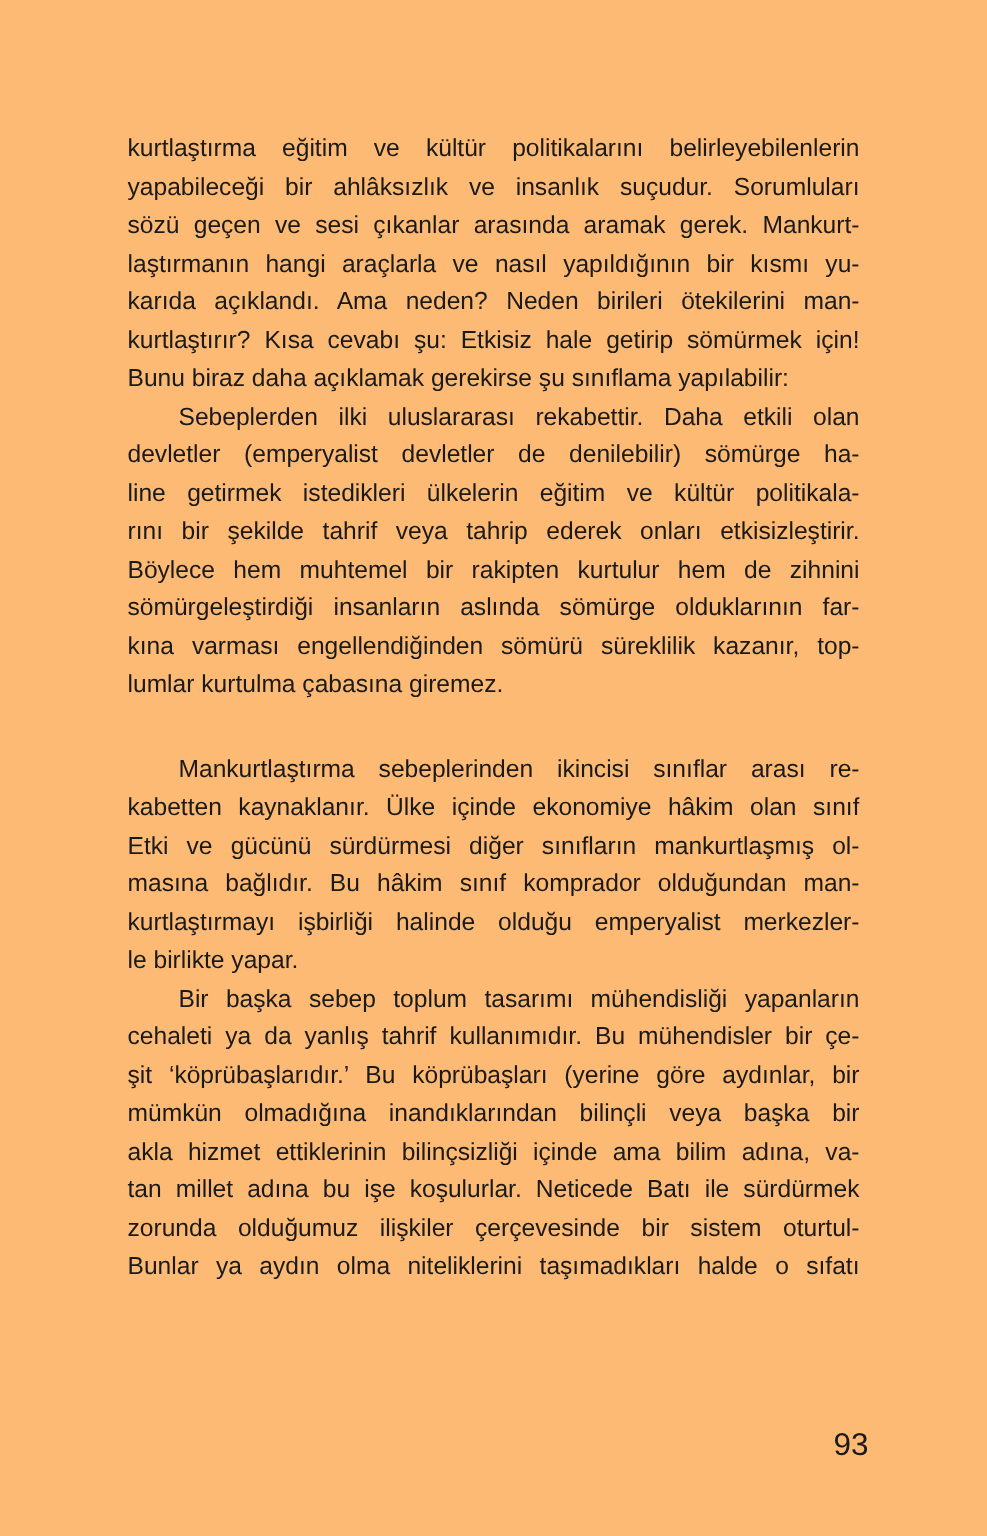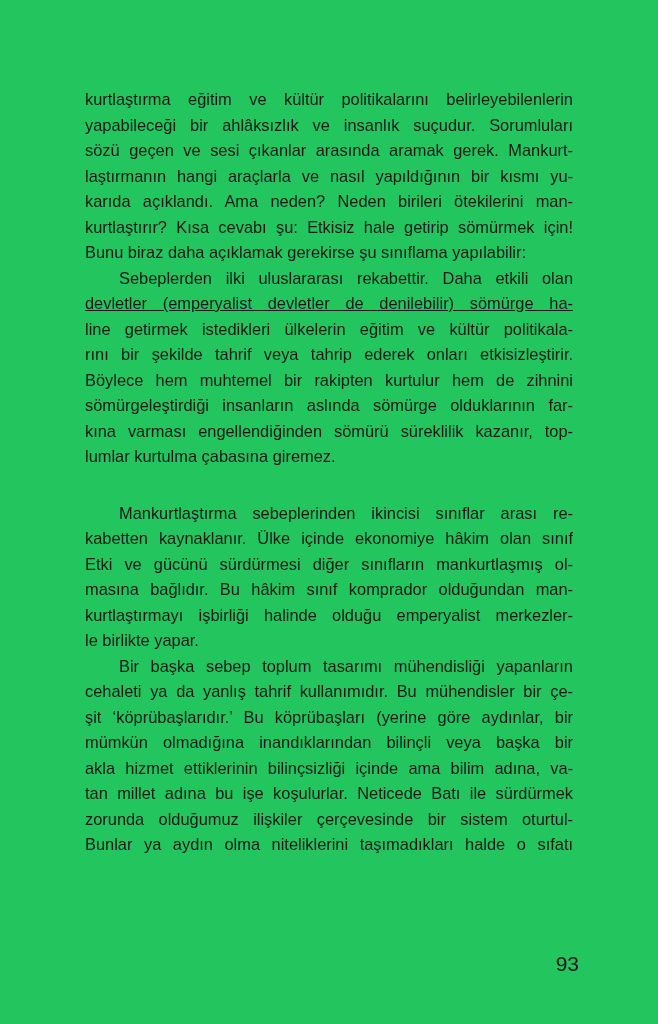--- a/index.html
+++ b/index.html
@@ -1,18 +1,18 @@
 <!DOCTYPE html>
 <html><head>
 <meta charset="utf-8">
 <style>
   html, body { margin: 0; padding: 0; background: #ffffff; }
   body { width: 658px; height: 1024px; position: relative; overflow: hidden; }
   .page {
-    position: absolute; left: 0; top: 0; width: 658px; height: 1024px; background: #22c55e;
+    position: absolute; left: 0; top: 0; width: 658px; height: 1024px; background: #fdba74;
   }
   .text-block {
     position: absolute; left: 85px; top: 87px; width: 488px;
     font-family: "Liberation Sans", sans-serif;
     font-size: 16.4px; color: #1a1a1a;
     line-height: 25.5px;
   }
   .line {
     display: block; height: 25.5px; white-space: nowrap;
     text-align: justify; text-align-last: justify;
@@ -31,21 +31,21 @@
 <div class="page">
   <div class="text-block" id="text-block">
       <span class="line" style="white-space: normal; text-align-last: justify;">kurtlaştırma eğitim ve kültür politikalarını belirleyebilenlerin</span>
       <span class="line" style="white-space: normal; text-align-last: justify;">yapabileceği bir ahlâksızlık ve insanlık suçudur. Sorumluları</span>
       <span class="line" style="white-space: normal; text-align-last: justify;">sözü geçen ve sesi çıkanlar arasında aramak gerek. Mankurt-</span>
       <span class="line" style="white-space: normal; text-align-last: justify;">laştırmanın hangi araçlarla ve nasıl yapıldığının bir kısmı yu-</span>
       <span class="line" style="white-space: normal; text-align-last: justify;">karıda açıklandı. Ama neden? Neden birileri ötekilerini man-</span>
       <span class="line" style="white-space: normal; text-align-last: justify;">kurtlaştırır? Kısa cevabı şu: Etkisiz hale getirip sömürmek için!</span>
       <span class="line last" style="white-space: normal;">Bunu biraz daha açıklamak gerekirse şu sınıflama yapılabilir:</span>
       <span class="line indent" style="white-space: normal; text-align-last: justify;">Sebeplerden ilki uluslararası rekabettir. Daha etkili olan</span>
-      <span class="line" style="white-space: normal; text-align-last: justify; text-decoration: underline;">devletler (emperyalist devletler de denilebilir) sömürge ha-</span>
+      <span class="line" style="white-space: normal; text-align-last: justify;">devletler (emperyalist devletler de denilebilir) sömürge ha-</span>
       <span class="line" style="white-space: normal; text-align-last: justify;">line getirmek istedikleri ülkelerin eğitim ve kültür politikala-</span>
       <span class="line" style="white-space: normal; text-align-last: justify;">rını bir şekilde tahrif veya tahrip ederek onları etkisizleştirir.</span>
       <span class="line" style="white-space: normal; text-align-last: justify;">Böylece hem muhtemel bir rakipten kurtulur hem de zihnini</span>
       <span class="line" style="white-space: normal; text-align-last: justify;">sömürgeleştirdiği insanların aslında sömürge olduklarının far-</span>
       <span class="line" style="white-space: normal; text-align-last: justify;">kına varması engellendiğinden sömürü süreklilik kazanır, top-</span>
       <span class="line last" style="white-space: normal;">lumlar kurtulma çabasına giremez.</span>
       <span class="line indent" style="white-space: normal; text-align-last: justify; margin-top: 31px;">Mankurtlaştırma sebeplerinden ikincisi sınıflar arası re-</span>
       <span class="line" style="white-space: normal; text-align-last: justify;">kabetten kaynaklanır. Ülke içinde ekonomiye hâkim olan sınıf</span>
       <span class="line" style="white-space: normal; text-align-last: justify;">Etki ve gücünü sürdürmesi diğer sınıfların mankurtlaşmış ol-</span>
       <span class="line" style="white-space: normal; text-align-last: justify;">masına bağlıdır. Bu hâkim sınıf komprador olduğundan man-</span>

